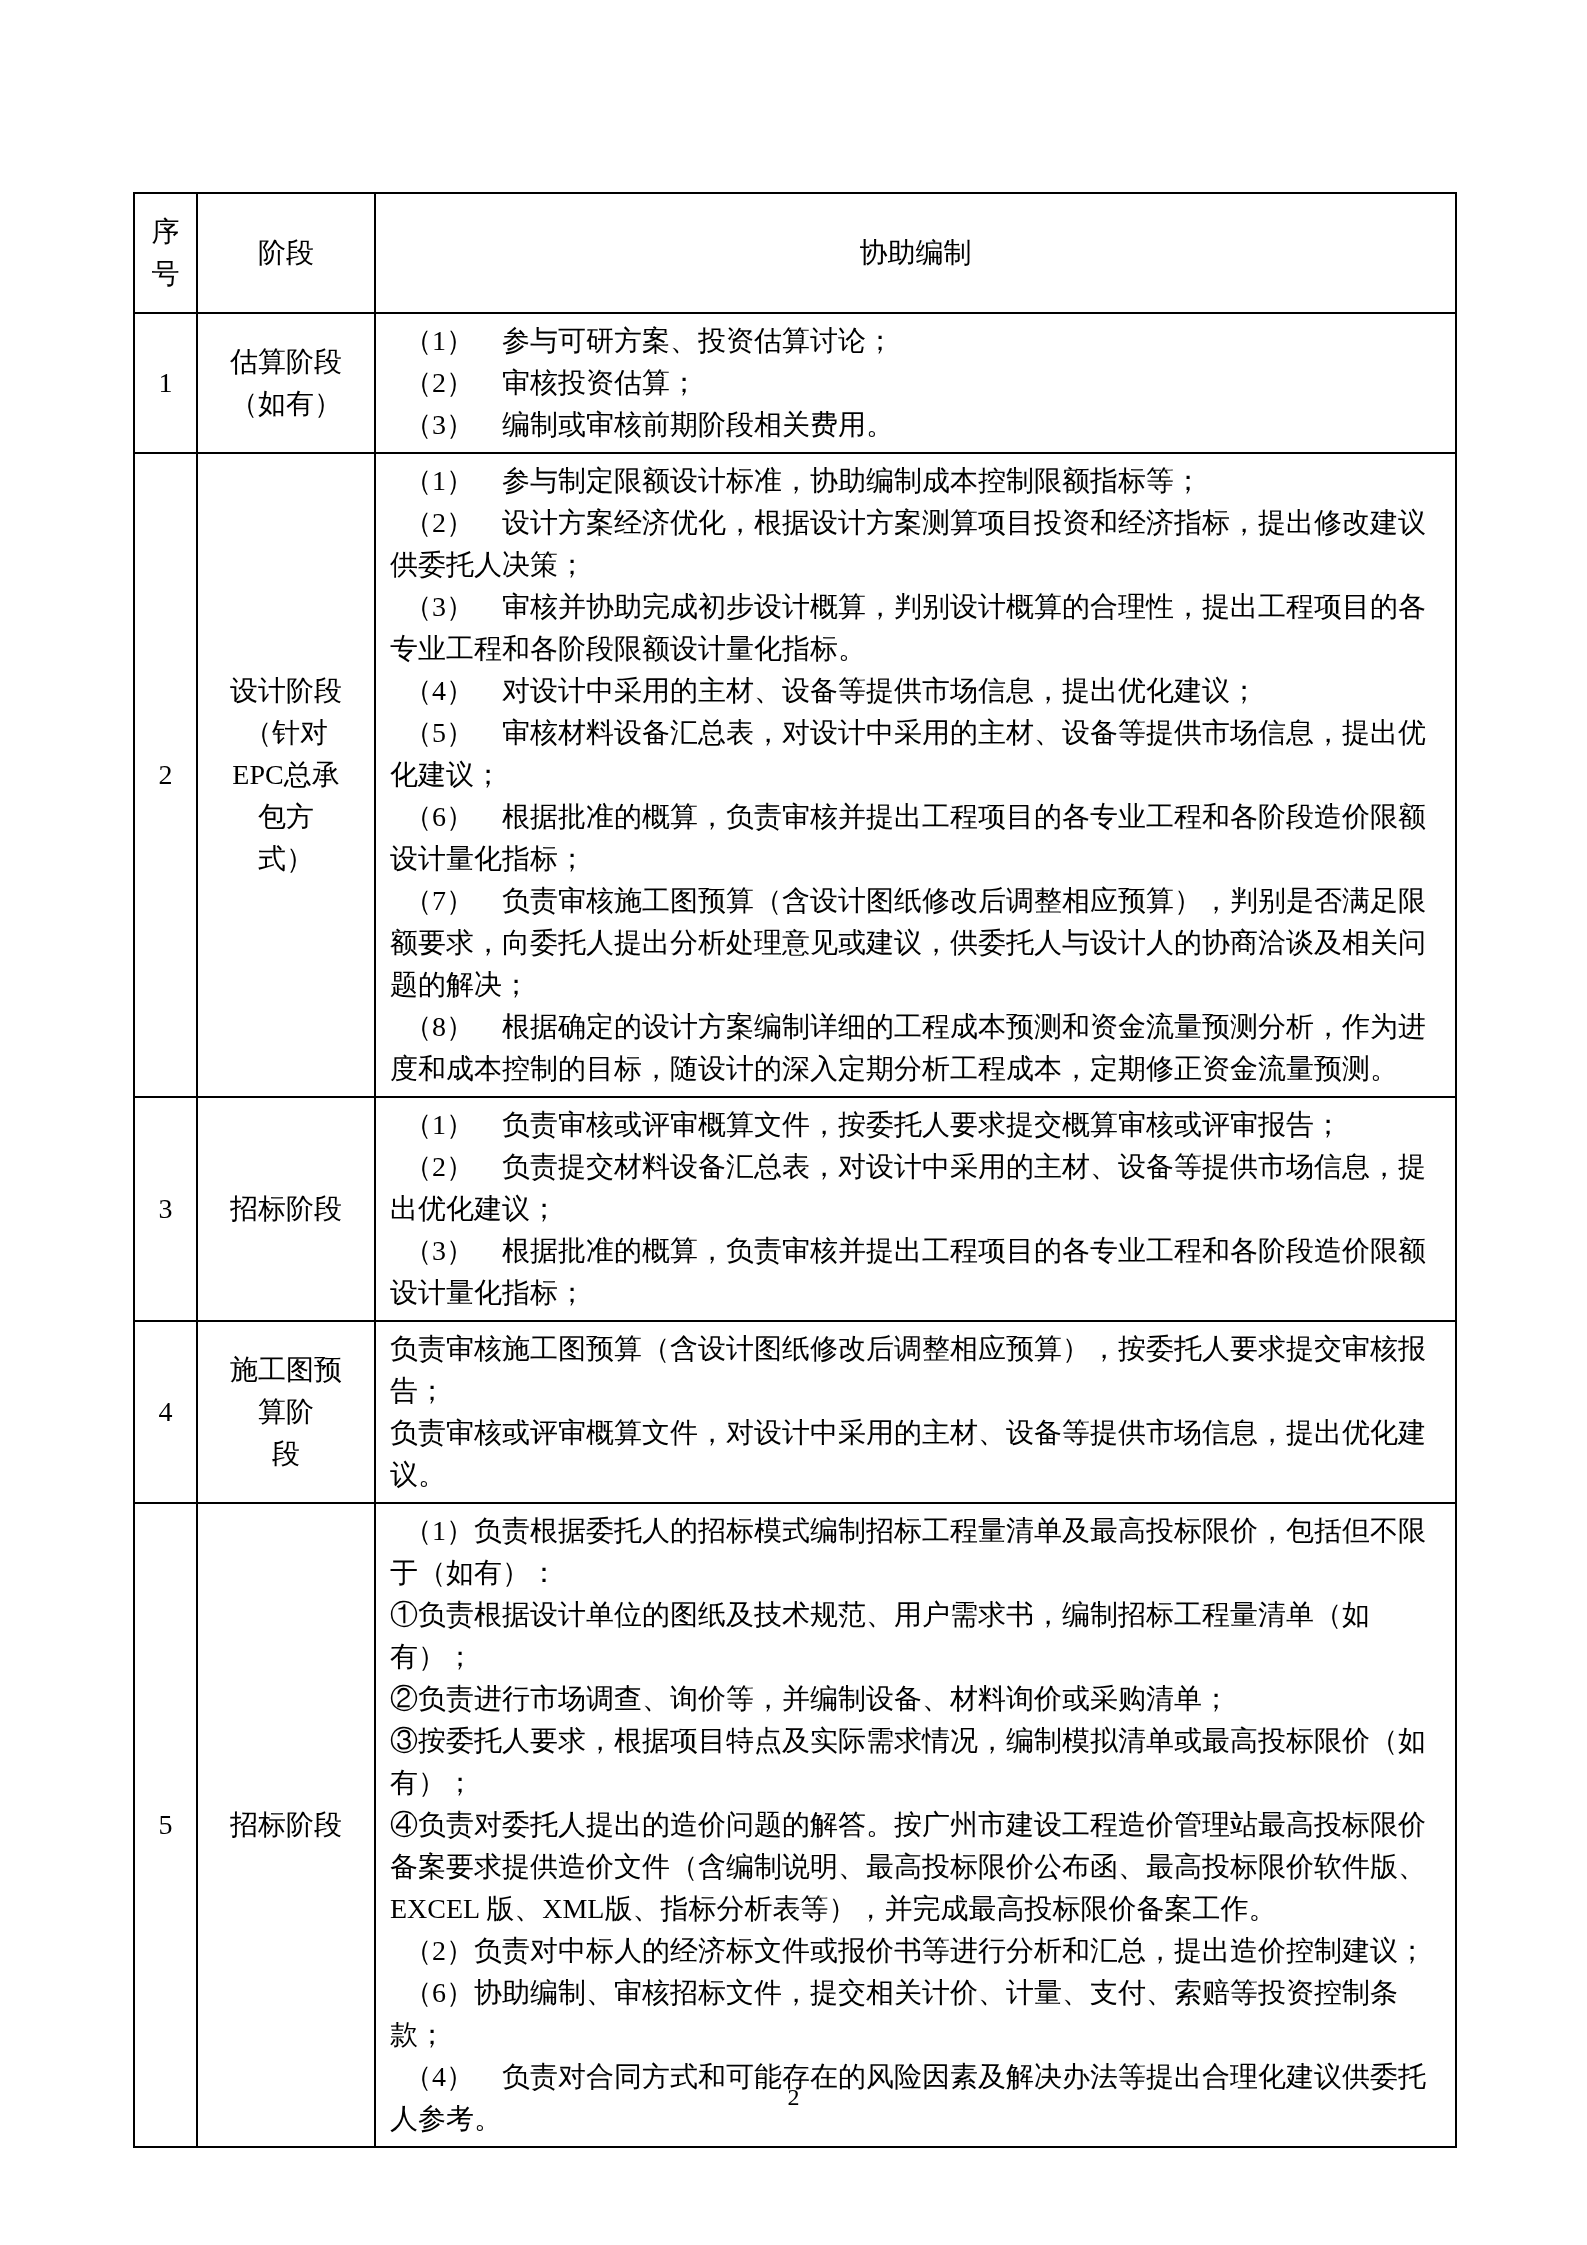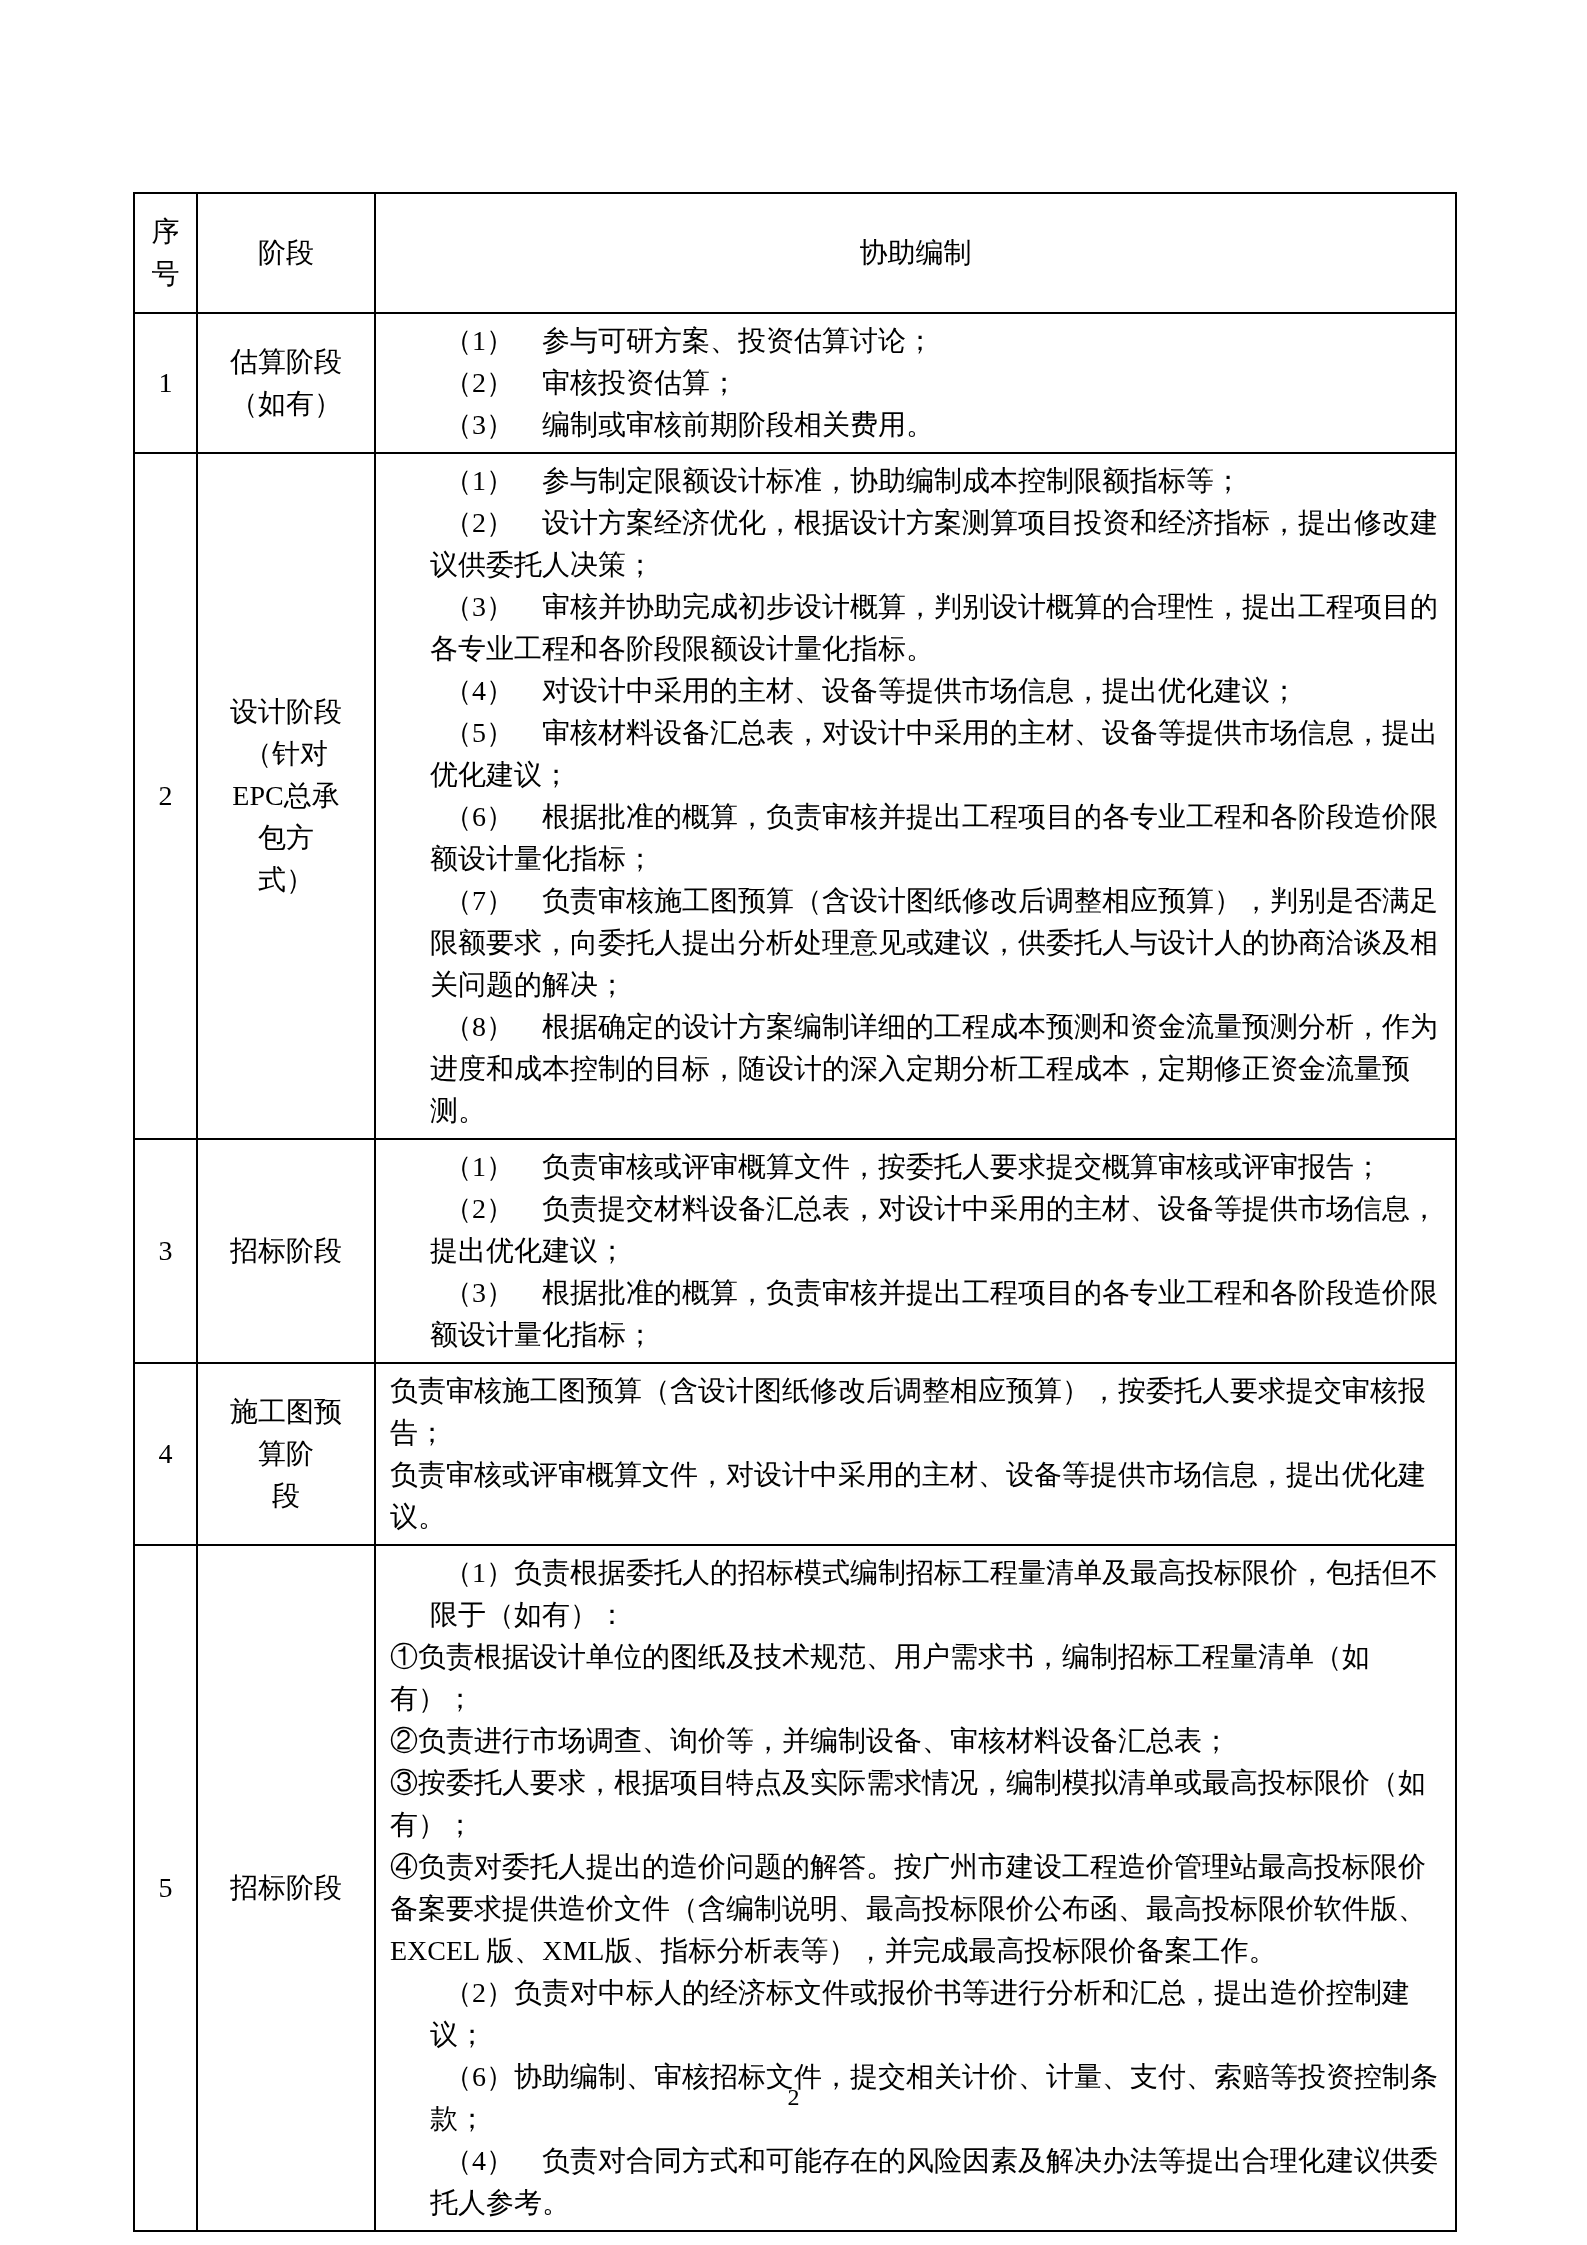--- a/index.html
+++ b/index.html
@@ -42,21 +42,21 @@
   }
   td.content{
     vertical-align:middle;
     padding:6px 12px 6px 14px;
   }
   td.content p{
     margin:0;
     white-space:pre-wrap;
     word-break:break-all;
   }
-  td.content p.ind{text-indent:14px;margin-left:40px;}
+  td.content p.ind{text-indent:14px;}
   .page-footer{
     position:absolute;left:0;top:2082px;width:100%;
     text-align:center;font-size:24px;line-height:30px;
   }
 </style>
 </head>
 <body>
 
 <div class="page">
 
@@ -122,21 +122,21 @@
         <p>负责审核或评审概算文件，对设计中采用的主材、设备等提供市场信息，提出优化建议。</p>
       </td>
     </tr>
 
     <tr style="height:545px;">
       <td class="num">5</td>
       <td class="stage">招标阶段</td>
       <td class="content">
         <p class="ind">（1）负责根据委托人的招标模式编制招标工程量清单及最高投标限价，包括但不限于（如有）：</p>
         <p>①负责根据设计单位的图纸及技术规范、用户需求书，编制招标工程量清单（如有）；</p>
-        <p>②负责进行市场调查、询价等，并编制设备、审核材料设备汇总表；</p>
+        <p>②负责进行市场调查、询价等，并编制设备、材料询价或采购清单；</p>
         <p>③按委托人要求，根据项目特点及实际需求情况，编制模拟清单或最高投标限价（如有）；</p>
         <p>④负责对委托人提出的造价问题的解答。按广州市建设工程造价管理站最高投标限价备案要求提供造价文件（含编制说明、最高投标限价公布函、最高投标限价软件版、EXCEL 版、XML版、指标分析表等），并完成最高投标限价备案工作。</p>
         <p class="ind">（2）负责对中标人的经济标文件或报价书等进行分析和汇总，提出造价控制建议；</p>
         <p class="ind">（6）协助编制、审核招标文件，提交相关计价、计量、支付、索赔等投资控制条款；</p>
         <p class="ind">（4）　负责对合同方式和可能存在的风险因素及解决办法等提出合理化建议供委托人参考。</p>
       </td>
     </tr>
   </tbody>
     </table>
 

